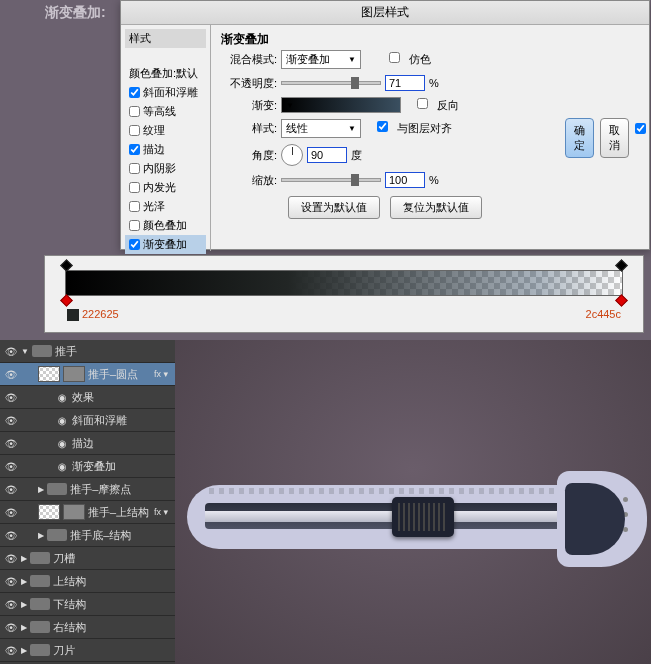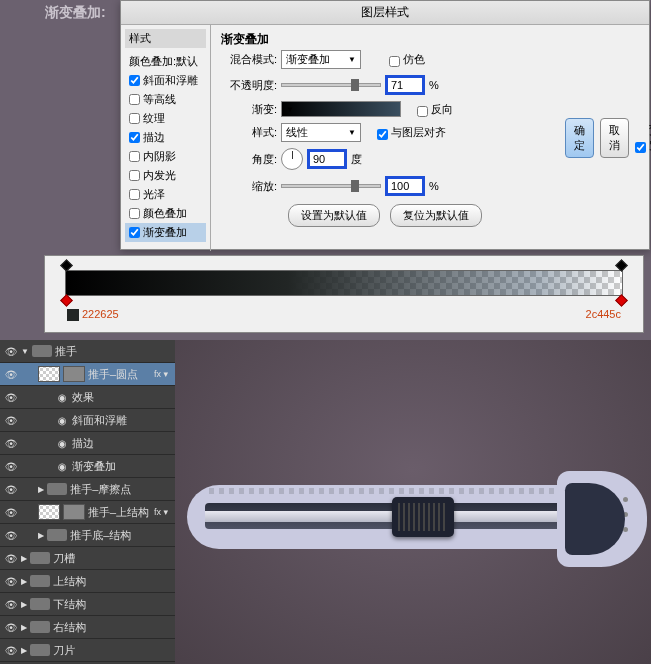--- a/index.html
+++ b/index.html
@@ -5,42 +5,42 @@
 *{box-sizing:border-box;margin:0;padding:0;font-family:"Microsoft YaHei",Arial,sans-serif;font-size:11px}
 body{background:#6b616f;width:651px;height:664px;overflow:hidden;position:relative}
 .top-area{position:relative;height:340px}
 .header-label{position:absolute;left:45px;top:4px;color:#c9c3cc;font-size:14px;font-weight:bold}
 .watermark{position:absolute;right:6px;top:3px;color:#bbb;font-size:10px}
 .watermark span{margin-right:4px}
 .dialog{position:absolute;left:120px;top:0;width:530px;height:250px;background:#f0f0f0;border:1px solid #888;box-shadow:0 2px 8px rgba(0,0,0,.3)}
 .dlg-title{background:linear-gradient(#e8e8e8,#d8d8d8);border-bottom:1px solid #aaa;text-align:center;padding:3px;font-size:12px}
 .dlg-body{display:flex;height:calc(100% - 22px)}
 .styles-col{width:90px;border-right:1px solid #aaa;padding:4px}
-.styles-head{background:#d8d8d8;padding:2px 4px;margin-bottom:4px}
+.styles-head{background:#d8d8d8;padding:2px 4px;margin-bottom:16px}
 .styles-item{padding:2px 4px;display:flex;align-items:center;gap:3px;cursor:pointer}
 .styles-item.active{background:#b8d0e8}
 .styles-item input{width:11px;height:11px}
 .center-col{flex:1;padding:6px 10px}
 .center-title{font-size:12px;margin-bottom:2px;font-weight:bold}
 .center-sub{font-size:11px;margin-bottom:6px;padding-left:6px}
 .row{display:flex;align-items:center;margin-bottom:6px;gap:4px}
 .row label{width:56px;text-align:right}
 .select{border:1px solid #888;background:#fff;padding:1px 4px;width:80px;display:flex;justify-content:space-between;align-items:center}
 .select::after{content:"▼";font-size:8px}
 .grad-bar{border:1px solid #888;width:120px;height:16px;background:linear-gradient(90deg,#000,#3a4f60)}
 .grad-bar::after{content:"▼";font-size:8px;margin-left:4px}
 .dial{width:22px;height:22px;border:1px solid #888;border-radius:50%;background:#fff;position:relative}
 .dial::after{content:"";position:absolute;left:50%;top:2px;width:1px;height:8px;background:#333}
-.inp{border:3px solid #1d4ed8;width:40px;padding:1px 3px;background:#fff;text-align:left}
+.inp{border:1px solid #1d4ed8;width:40px;padding:1px 3px;background:#fff;text-align:left}
 .slider{width:100px;height:4px;background:#ccc;position:relative;border:1px solid #999}
 .slider::after{content:"";position:absolute;width:8px;height:12px;background:#666;top:-5px;left:70%}
-.chk{display:flex;align-items:flex-end;gap:3px}
+.chk{display:flex;align-items:flex-start;gap:9px}
 .chk input{width:11px;height:11px}
 .btn-row{display:flex;gap:10px;margin-top:8px;justify-content:center}
-.dlg-btn{border:1px solid #888;background:linear-gradient(#fff,#e0e0e0);padding:3px 12px;border-radius:10px;cursor:pointer}
+.dlg-btn{border:1px solid #888;background:linear-gradient(#fff,#e0e0e0);padding:3px 12px;border-radius:3px;cursor:pointer}
 .right-col{width:90px;padding:8px 6px;display:flex;flex-direction:row;gap:6px;align-items:center}
 .act-btn{border:1px solid #888;background:linear-gradient(#fff,#e0e0e0);padding:4px 8px;border-radius:4px;width:75px;cursor:pointer;text-align:center}
 .act-btn.primary{background:linear-gradient(#d0e4f8,#a0c8f0);border-color:#5a8ac0}
 .swatch{width:42px;height:42px;background:#353535;border:1px solid #666;box-shadow:inset 0 0 4px rgba(0,0,0,.5);margin-top:4px}
 .grad-editor{position:absolute;left:44px;top:255px;width:600px;height:78px;background:#f0f0f0;border:1px solid #888}
 .ge-inner{padding:14px 20px 4px}
 .ge-bar{height:26px;border:1px solid #666;background:linear-gradient(90deg,#000 0%,#222625 40%,rgba(44,68,92,.4) 85%,rgba(44,68,92,0) 100%),repeating-conic-gradient(#ccc 0 25%,#fff 0 50%) 50%/12px 12px;position:relative}
 .stop-top{width:9px;height:9px;background:#000;border:1px solid #333;position:absolute;top:-10px;transform:rotate(45deg)}
 .stop-bot{width:9px;height:9px;background:#d00;border:1px solid #800;position:absolute;bottom:-10px;transform:rotate(45deg)}
 .hexes{display:flex;justify-content:space-between;margin-top:12px;padding:0 2px}

